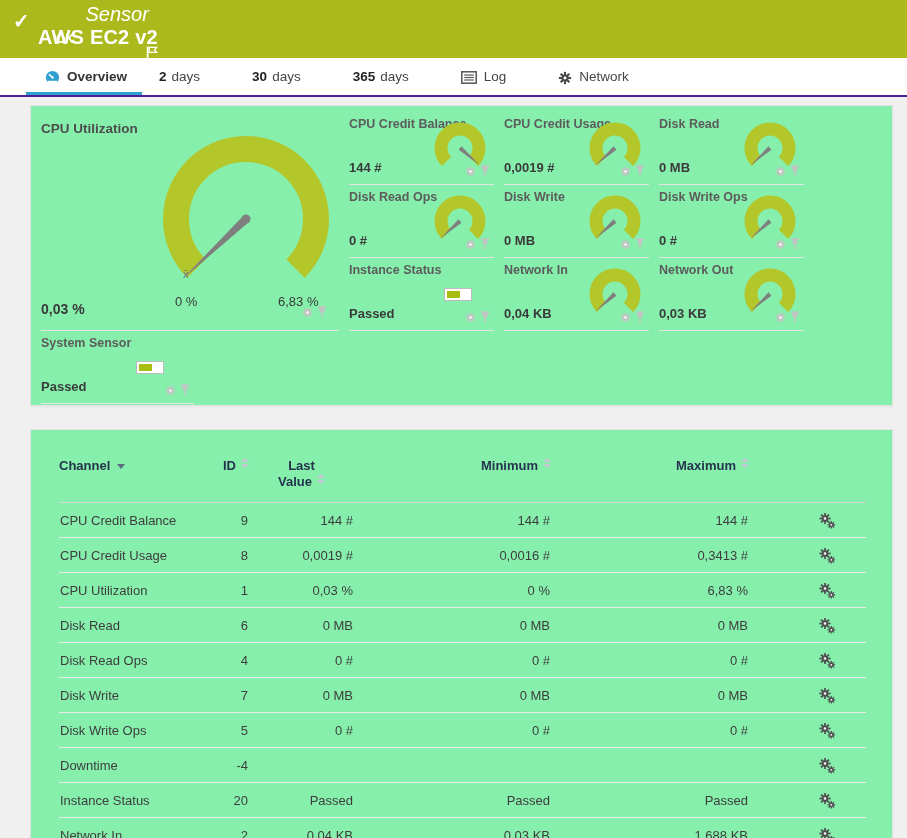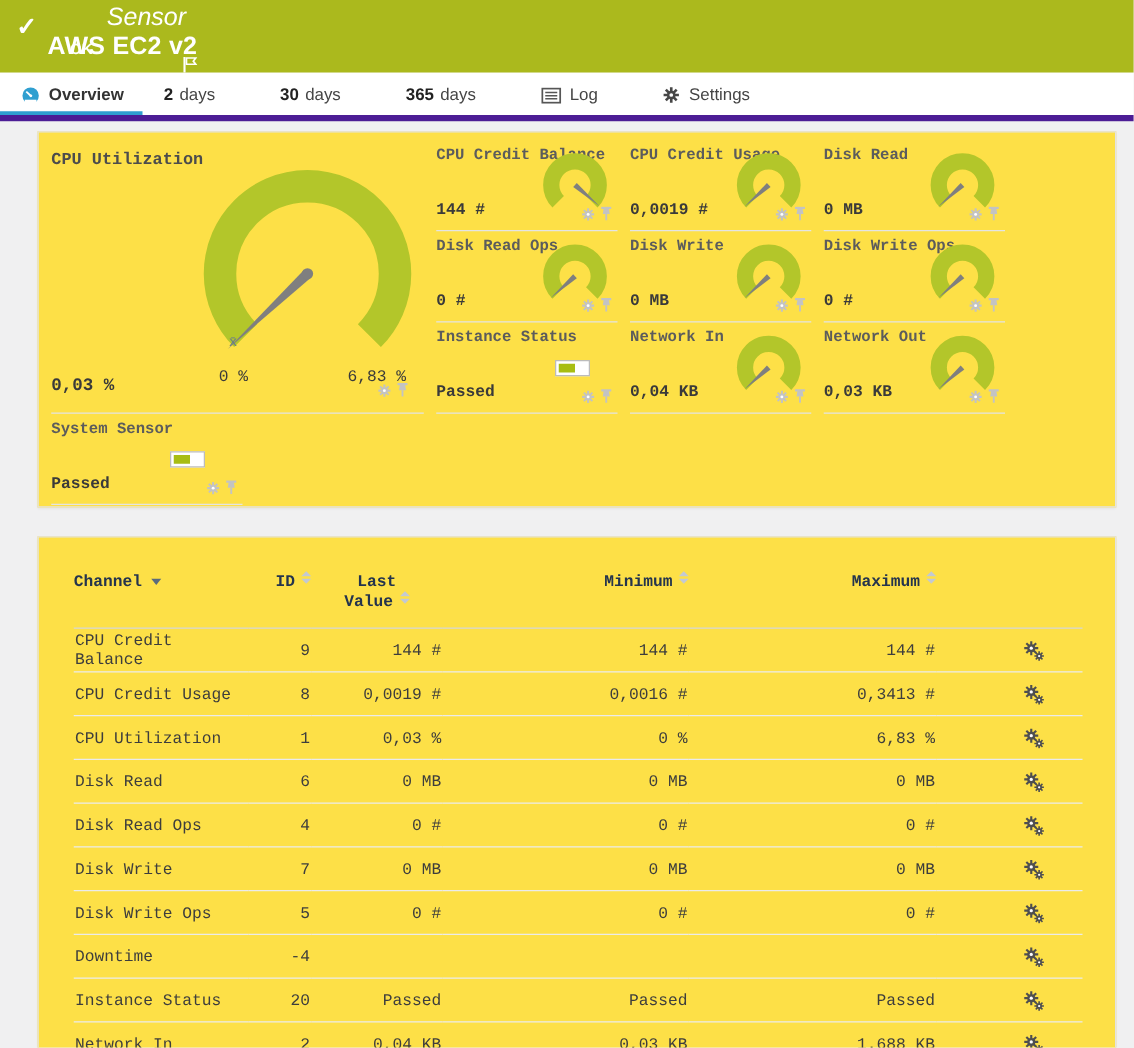--- a/index.html
+++ b/index.html
@@ -12,31 +12,31 @@
   
   .topbar{height:58px;background:#abb91d;position:relative;color:#fff;}
   .topbar .check{position:absolute;left:13px;top:9px;font-size:20px;font-weight:bold;}
   .titleline{position:absolute;left:38px;top:3px;font-size:20px;display:flex;align-items:flex-end;flex-direction:column;}
   .titleline .kind{font-style:italic;margin-right:9px;font-weight:400;}
   .titleline .name{font-weight:bold;letter-spacing:.2px;}
   .titleline .flag{margin-left:4px;position:relative;top:-7px;}
   .titleline .stars{margin-left:16px;font-size:15px;letter-spacing:2px;position:relative;top:-2px;cursor:pointer;}
   .topbar .okbadge{position:absolute;left:56px;top:32px;font-size:12px;font-weight:bold;}
   
-  .tabbar{height:39px;background:#fff;border-bottom:5px solid #4c1d95;display:flex;align-items:stretch;padding-left:12px;box-sizing:border-box;}
+  .tabbar{height:39px;background:#fff;border-bottom:2px solid #4c1d95;display:flex;align-items:stretch;padding-left:40px;box-sizing:border-box;}
   .tab{display:flex;align-items:center;padding:0 5px;margin-right:42px;font-size:13.5px;color:#454545;position:relative;cursor:pointer;white-space:nowrap;}
   .tab:first-child{margin-right:22px;}
   .tab .tab-icon{display:inline-flex;margin-right:7px;position:relative;top:1px;}
   .tab .tab-icon:empty{display:none;}
   .tab .tab-num{font-weight:bold;color:#222;margin-right:5px;}
   .tab .tab-num:empty{display:none;margin:0;}
   .tab.active{font-weight:bold;color:#333;}
   .tab.active::after{content:"";position:absolute;left:-14px;right:-10px;bottom:0;height:3px;background:#2f9fd0;}
   
-  .card{background:#fde047;border:1px solid #e3e3e3;box-shadow:0 1px 2px rgba(0,0,0,.05);box-sizing:border-box;margin-left:30px;width:863px;font-family:Liberation Mono, monospace;}
+  .card{background:#86efac;border:1px solid #e3e3e3;box-shadow:0 1px 2px rgba(0,0,0,.05);box-sizing:border-box;margin-left:30px;width:863px;}
   .card-gauges{margin-top:8px;height:301px;padding:6px 0 0 10px;}
   .card-table{margin-top:23px;height:415px;padding:14px 28px 0 28px;overflow:hidden;}
   
   .tiles-grid{display:grid;grid-template-columns:298px 145px 145px 145px;column-gap:10px;grid-auto-rows:73px;}
   .tile{position:relative;border-bottom:1px solid #e4e4e4;}
   .tile-title{position:absolute;top:5px;left:0;font-size:12.5px;font-weight:bold;color:#5c5c5c;white-space:nowrap;}
   .tile-value{position:absolute;bottom:9px;left:0;font-size:13px;font-weight:bold;color:#3a3a3a;}
   .tile-icons{position:absolute;right:4px;bottom:7px;display:flex;gap:4px;align-items:center;}
   .mini-icon{display:inline-flex;cursor:pointer;}
   svg.gauge-small{position:absolute;right:6px;top:10px;}
@@ -147,21 +147,21 @@
           <line x1="9.767766952966369" y1="9.767766952966369" x2="12.949747468305834" y2="12.949747468305832" stroke="#474747" stroke-width="2.4"></line>
           <line x1="8" y1="10.5" x2="8" y2="15" stroke="#474747" stroke-width="2.4"></line>
           <line x1="6.232233047033631" y1="9.767766952966369" x2="3.050252531694168" y2="12.949747468305834" stroke="#474747" stroke-width="2.4"></line>
           <line x1="5.5" y1="8" x2="1" y2="8.000000000000002" stroke="#474747" stroke-width="2.4"></line>
           <line x1="6.232233047033631" y1="6.232233047033631" x2="3.0502525316941664" y2="3.050252531694168" stroke="#474747" stroke-width="2.4"></line>
           <circle cx="8" cy="8" r="4" fill="#474747"></circle>
           <circle cx="8" cy="8" r="1.7" fill="#fff"></circle>
         </svg>
       </span>
 
-    <span class="tab-label">Settings</span>
+    <span class="tab-label">Network</span>
   </div>
 </div>
 
 <div class="card card-gauges">
   <div class="tiles-grid" id="tilesGrid">
     <div class="big-tile">
       <div class="tile-title">CPU Utilization</div>
       <svg class="big-gauge" id="bigGauge" width="210" height="185" viewBox="0 0 210 185">
           <path d="M 53.50252531694168 144.49747468305833 A 70 70 0 1 1 152.49747468305833 144.49747468305833" fill="none" stroke="#b3c62a" stroke-width="26"></path>
           <polygon points="39.04032703715256,155.44137849590794 100.11529784451349,91.947379244955 105.88470215548651,98.052620755045" fill="#7f7f7f"></polygon>

